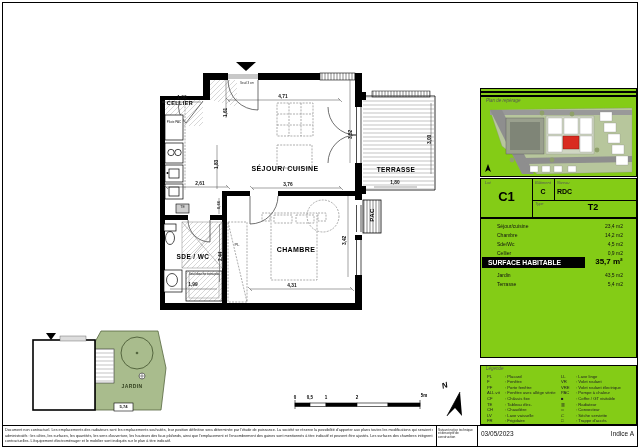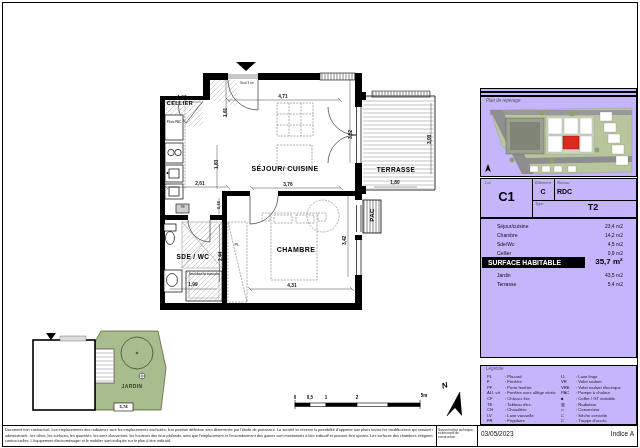--- a/index.html
+++ b/index.html
@@ -4,21 +4,21 @@
 <style>
   html,body{margin:0;padding:0;width:640px;height:448px;background:#fff;
     font-family:"Liberation Sans", sans-serif;-webkit-font-smoothing:antialiased;}
   .abs{position:absolute;}
   #sheet{position:absolute;left:0;top:0;width:640px;height:448px;background:#fff;overflow:hidden;}
   .frame{position:absolute;left:2px;top:2px;width:634px;height:443px;border:1px solid #000;}
   .room{position:absolute;font-weight:bold;color:#000;text-align:center;letter-spacing:.4px;line-height:1;}
   .dim{position:absolute;font-size:4.8px;font-weight:600;color:#111;text-align:center;line-height:1;}
   .rot{transform:rotate(-90deg);transform-origin:50% 50%;}
   .tiny{position:absolute;color:#222;text-align:center;line-height:1.05;}
-  .panelbox{position:absolute;border:1px solid #000;background:#c4b5fd;box-sizing:border-box;}
+  .panelbox{position:absolute;border:1px solid #000;background:#84cc16;box-sizing:border-box;}
   .cap{position:absolute;font-size:4px;font-style:italic;color:#555;line-height:1;}
   .val{position:absolute;font-weight:bold;color:#000;line-height:1;}
   .srow-name{position:absolute;font-size:5px;color:#111;line-height:1;}
   .srow-area{position:absolute;font-size:5px;color:#111;line-height:1;text-align:right;}
   .legrow{display:flex;height:5.6px;align-items:center;}
   .legrow .ab{width:18px;font-size:4.2px;color:#222;flex:none;line-height:1;}
   .legrow .lb{font-size:4.2px;color:#222;white-space:nowrap;line-height:1;}
   .legrow .lb::before{content:": ";}
   .scl{position:absolute;font-size:4.5px;font-weight:bold;color:#000;text-align:center;line-height:1;}
   .footline{position:absolute;font-size:3.8px;color:#222;white-space:nowrap;overflow:hidden;line-height:1.18;}

